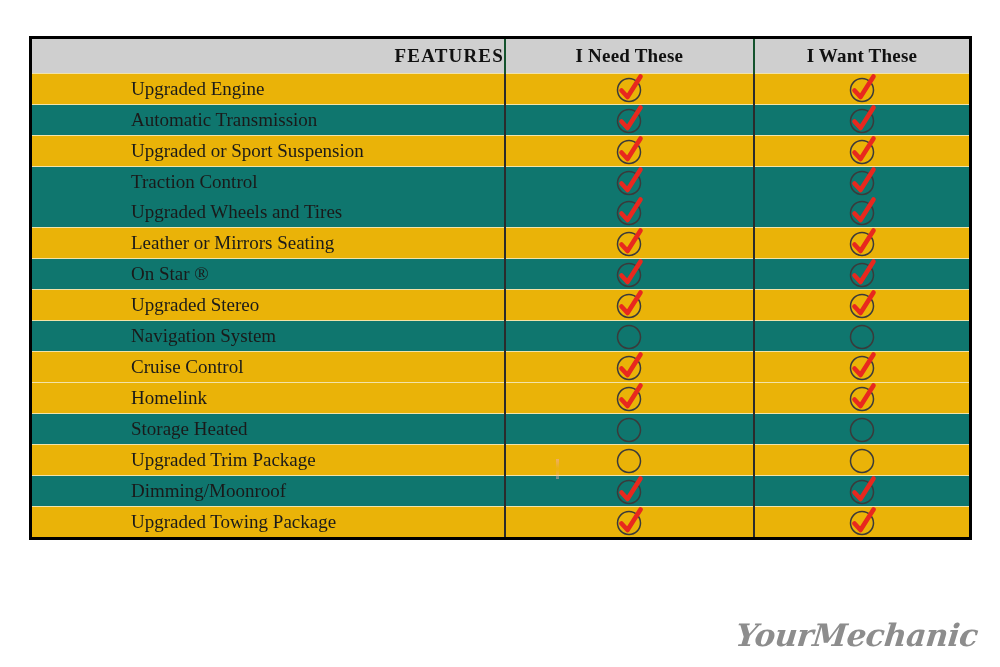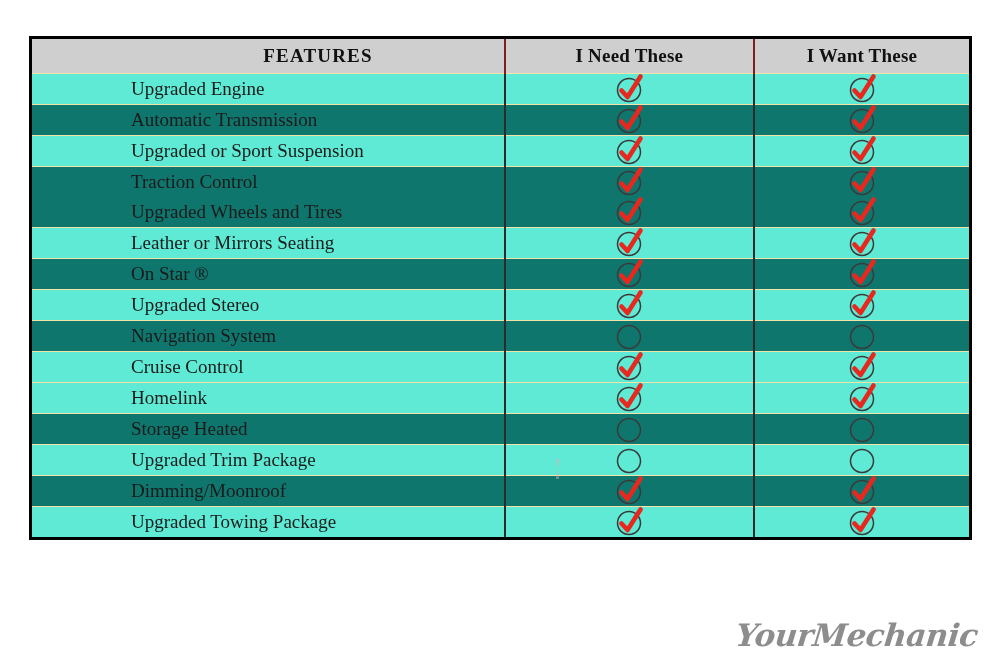--- a/index.html
+++ b/index.html
@@ -36,32 +36,32 @@
     background: #cfcfcf;
     height: 34px;
     font-size: 19px;
     font-weight: bold;
     color: #111111;
     padding: 0;
     border: none;
     letter-spacing: 0.2px;
   }
   th.th-features {
-    text-align: center;
+    text-align: right;
     padding-left: 100px;
     letter-spacing: 1.2px;
   }
   th.th-need, th.th-want {
     text-align: center;
-    border-left: 2px solid #7f1d1d;
+    border-left: 2px solid #14532d;
   }
 
   
   tbody tr { height: 29.8px; }
-  tbody tr.row-alt  td { background: #5eead4; }
+  tbody tr.row-alt  td { background: #eab308; }
   tbody tr.row-base td { background: #0f766e; }
   tbody tr.row-alt  td.cell-feature,
   tbody tr.row-alt  td.cell-mark {
     border-top: 1px solid #f2e3a8;
     border-bottom: 1px solid #f2e3a8;
   }
 
   tbody td {
     padding: 0;
     vertical-align: middle;

